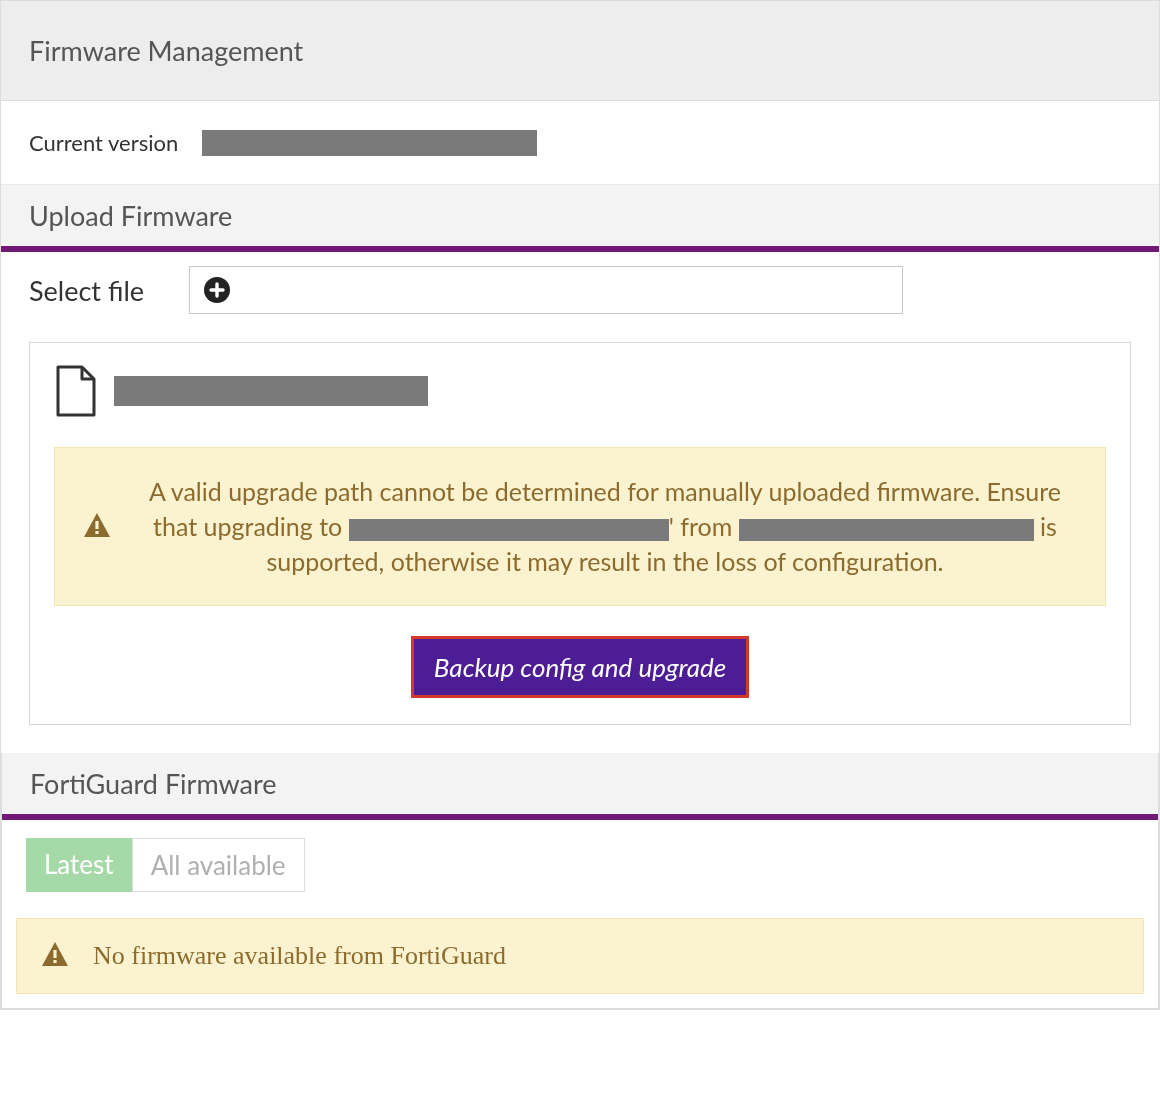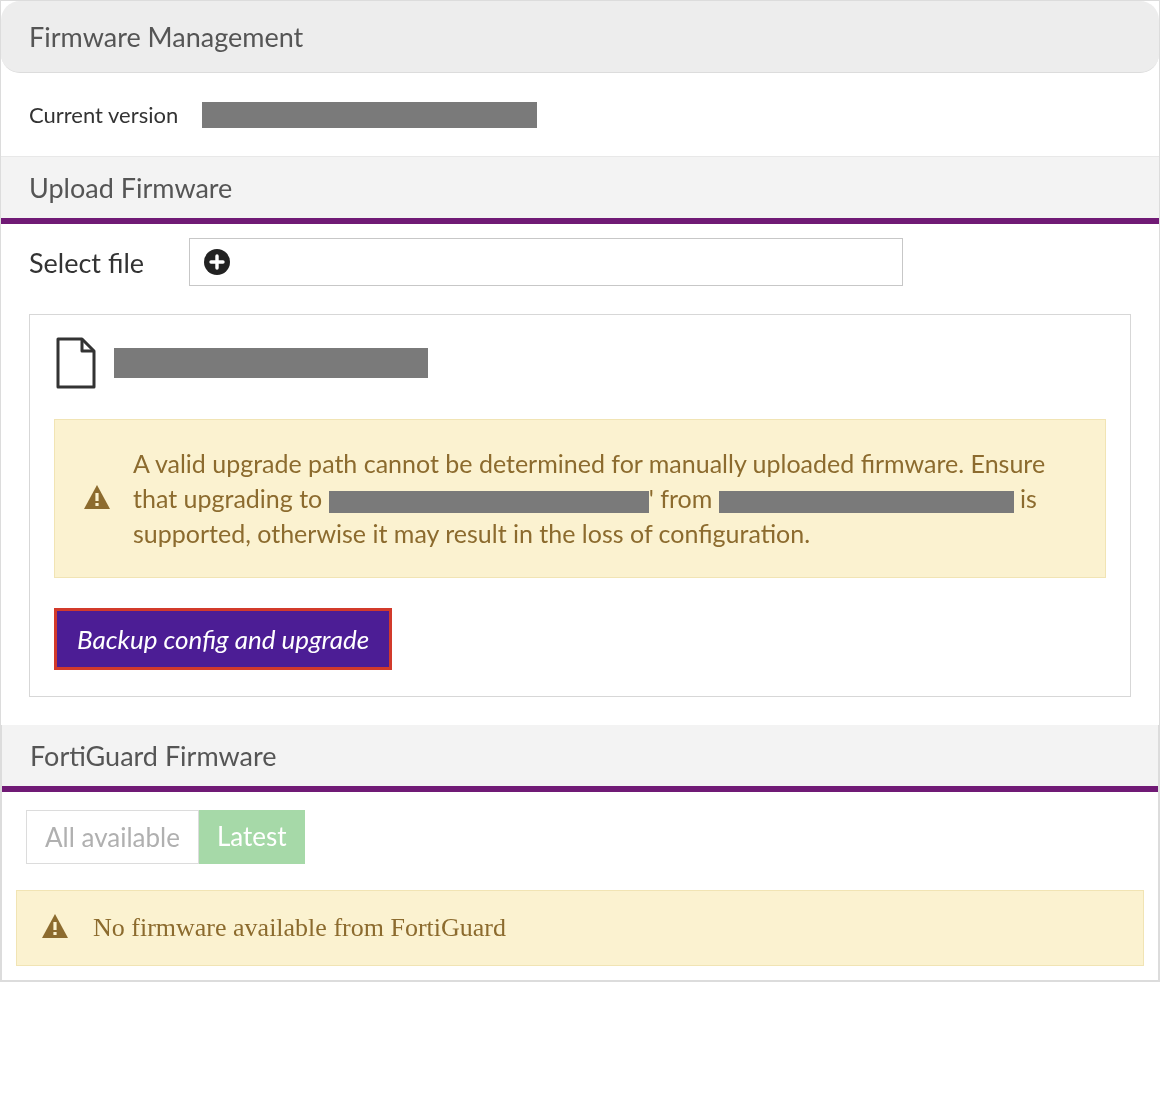--- a/index.html
+++ b/index.html
@@ -7,25 +7,24 @@
     font-family: "Segoe UI", "Lato", "Helvetica Neue", Arial, sans-serif;
     background: #fff;
     color: #3a3a3a;
     width: 1160px;
   }
   .panel {
     border: 1px solid #dcdcdc;
   }
   .panel-header {
     background: #ededed;
-    padding: 19px 28px;
+    padding: 33px 28px;
     font-size: 27px;
     color: #555;
     border-bottom: 1px solid #dcdcdc;
-    border-radius: 19px;
   }
   .panel-body {
     padding: 28px 28px;
   }
   .current-version-row {
     display: flex;
     align-items: center;
     gap: 24px;
   }
   .label-text {
@@ -71,20 +70,21 @@
     background: #222;
     display: flex;
     align-items: center;
     justify-content: center;
   }
   .plus-icon svg { display: block; }
   .file-panel {
     margin: 0 28px 28px 28px;
     border: 1px solid #d7d7d7;
     padding: 22px 24px 26px 24px;
+    text-align: center;
   }
   .file-row {
     display: flex;
     align-items: center;
     gap: 16px;
     margin-bottom: 30px;
   }
   .file-icon svg { display: block; }
   .redact-file { width: 314px; height: 30px; }
   .warning-box {
@@ -211,22 +211,22 @@
         <span>is supported, otherwise it may result in the loss of configuration.</span>
       </div>
     </div>
 
     <div class="upgrade-btn">Backup config and upgrade</div>
   </div>
 
   <div class="fg-section">
     <div class="section-header" style="border-top:none">FortiGuard Firmware</div>
     <div class="tabs">
+      <div class="tab active">Latest</div>
       <div class="tab inactive">All available</div>
-      <div class="tab active">Latest</div>
     </div>
     <div class="fg-warning">
       <span class="warning-icon">
         <svg width="28" height="26" viewBox="0 0 28 26">
           <path d="M14 1 L27 25 H1 Z" fill="#8c6b2e"></path>
           <rect x="12.4" y="9" width="3.2" height="8" fill="#fbf2d0"></rect>
           <rect x="12.4" y="19" width="3.2" height="3" fill="#fbf2d0"></rect>
         </svg>
       </span>
       <span class="fg-warning-text">No firmware available from FortiGuard</span>

